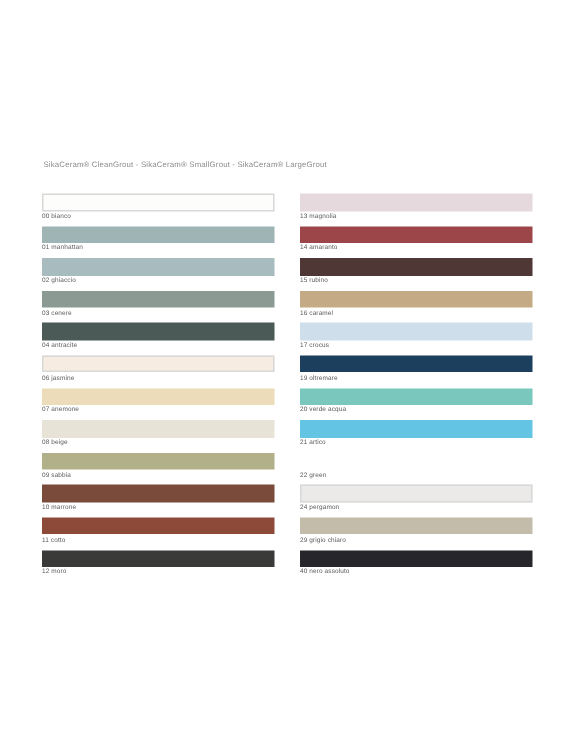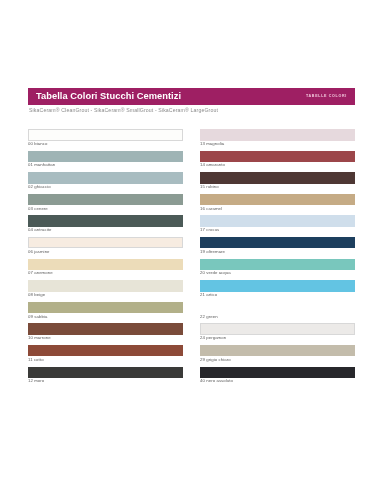--- a/index.html
+++ b/index.html
@@ -97,24 +97,20 @@
     letter-spacing: 0.08px;
     line-height: 1;
     white-space: nowrap;
   }
 </style>
 </head>
 <body>
 
 <div id="page">
 
-  <div id="header-bar">
-    <div id="header-title">Tabella Colori Stucchi Cementizi</div>
-    <div id="header-badge">TABELLE COLORI</div>
-  </div>
 
   <div id="subtitle">SikaCeram® CleanGrout - SikaCeram® SmallGrout - SikaCeram® LargeGrout</div>
 
   <div id="columns">
     <div class="column" id="left-column">
         <div class="swatch-row">
           <div class="swatch bordered" style="background-color: rgb(253, 253, 251);"></div>
           <div class="swatch-label">00 bianco</div>
         </div>
         <div class="swatch-row">

